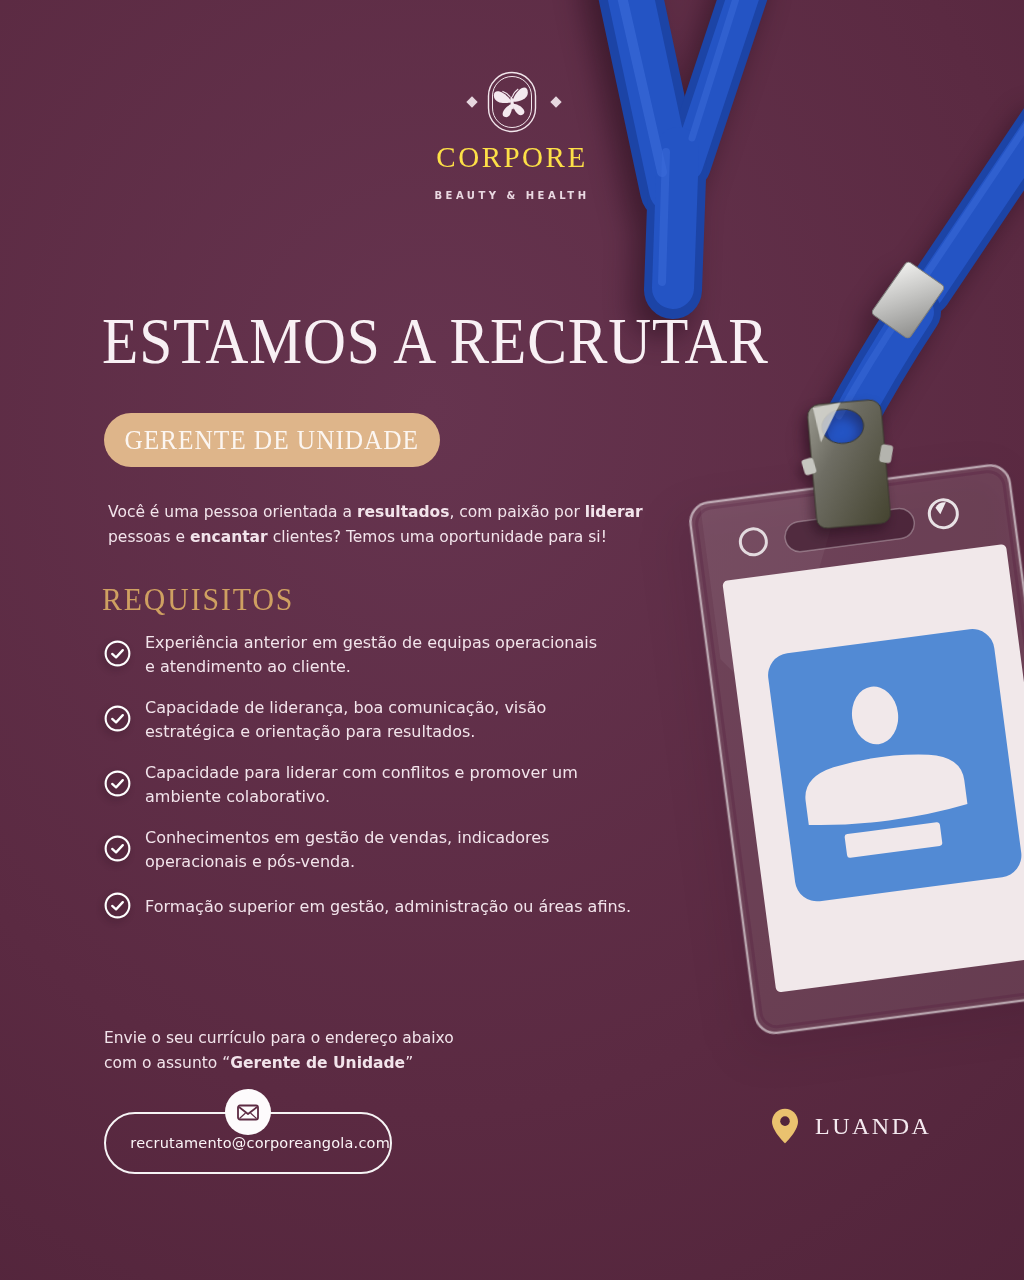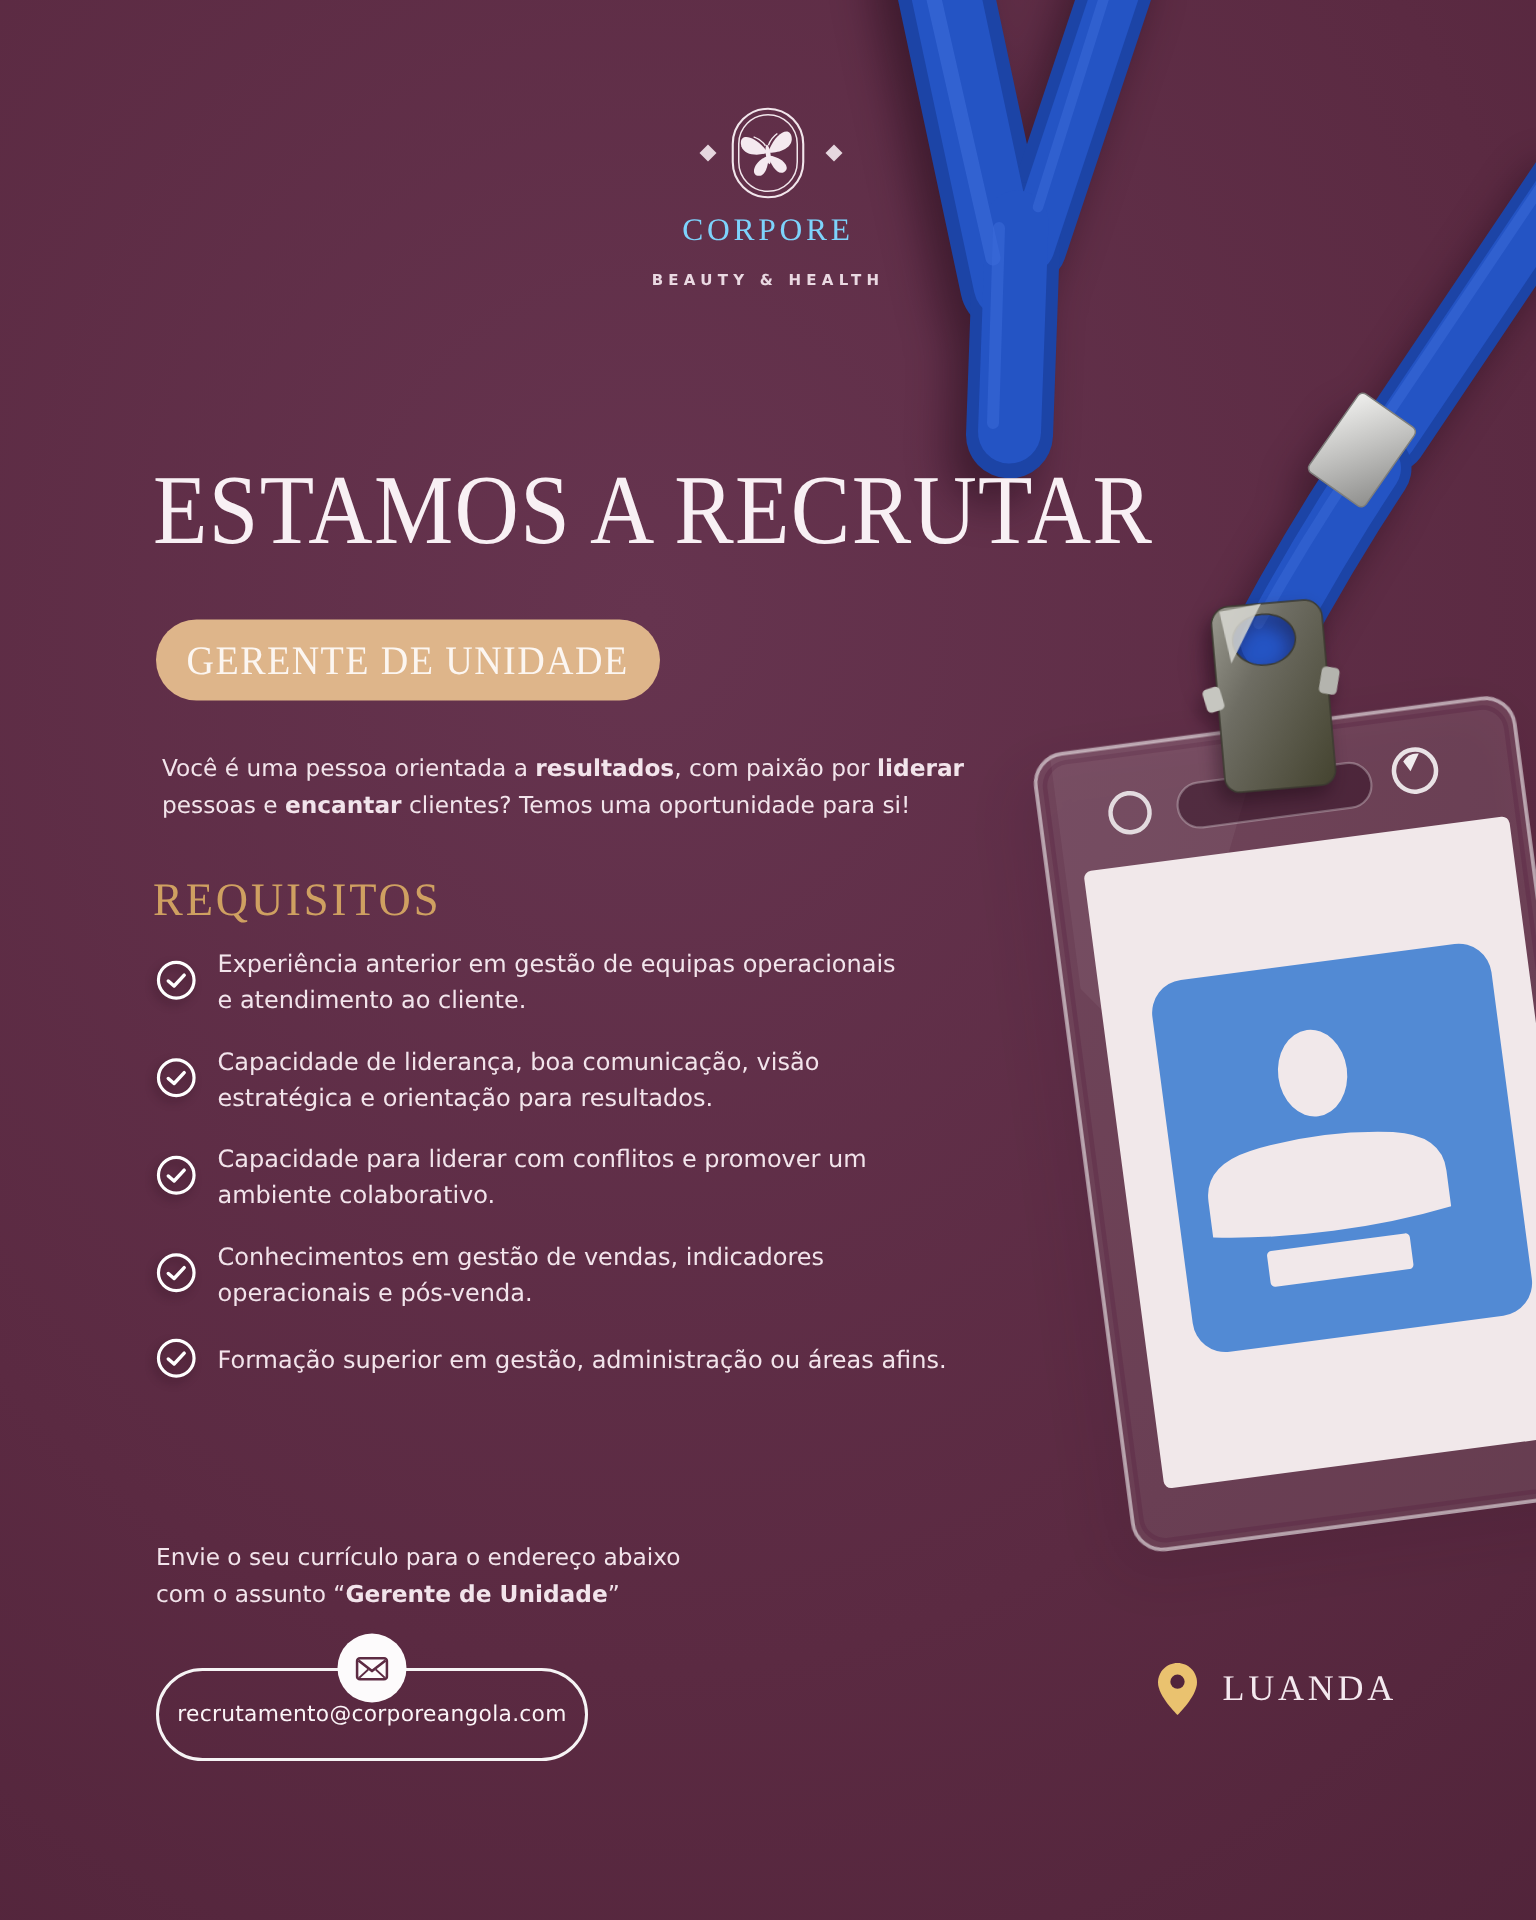--- a/index.html
+++ b/index.html
@@ -10,21 +10,21 @@
     font-family:"DejaVu Sans",sans-serif;color:var(--text_light,#f2e4eb);
   }
   .scene{position:absolute;inset:0;pointer-events:none;}
 
   
   .logo{position:absolute;top:70px;left:402px;width:220px;text-align:center;}
   .logo .diamond{position:absolute;top:28px;width:8px;height:8px;background:#e6d7df;transform:rotate(45deg);}
   .logo .diamond.left{left:66px;}
   .logo .diamond.right{right:62px;}
   .logo-oval{display:block;margin:0 auto;}
-  .brand-name{font-family:"Liberation Serif",serif;font-size:21px;letter-spacing:2.5px;color:#7dd3fc;margin-top:7px;white-space:nowrap;}
+  .brand-name{font-family:"Liberation Serif",serif;font-size:29px;letter-spacing:2.5px;color:#fde047;margin-top:7px;white-space:nowrap;}
   .brand-tagline{font-size:10px;font-weight:bold;letter-spacing:3.5px;color:#ead9e2;margin-top:16px;white-space:nowrap;}
 
   
   .headline{position:absolute;left:102px;top:303px;margin:0;font-family:"Liberation Serif",serif;
     font-weight:400;font-size:66px;letter-spacing:1px;color:#f8f0f4;white-space:nowrap;
     transform:scaleX(0.9);transform-origin:left center;}
   .role-pill{position:absolute;left:104px;top:413px;width:336px;height:54px;border-radius:28px;
     background:var(--gold_pill,#deb58a);display:flex;align-items:center;justify-content:center;}
   .role-pill span{font-family:"Liberation Serif",serif;font-size:27px;letter-spacing:1px;color:#fcf6f1;
     transform:scaleX(0.94);white-space:nowrap;}
@@ -41,21 +41,21 @@
   .req-list{position:absolute;left:104px;top:631px;margin:0;padding:0;list-style:none;width:560px;}
   .req-item{display:flex;gap:14px;align-items:center;margin-bottom:17px;}
   .check{flex:0 0 auto;margin-top:1px;filter:drop-shadow(-2px 3px 3px rgba(20,0,12,.35));}
   .req-text{font-size:16px;line-height:1.5;white-space:pre-line;color:var(--text_light,#f2e4eb);}
 
   
   .apply{position:absolute;left:104px;top:1026px;font-size:15.5px;line-height:1.62;}
   .apply p{margin:0;white-space:pre-line;}
 
   .email-pill{position:absolute;left:104px;top:1112px;width:288px;height:62px;box-sizing:border-box;
-    border:2px solid rgba(255,255,255,.95);border-radius:32px;display:flex;align-items:center;justify-content:center;}
+    border:2px solid rgba(255,255,255,.95);border-radius:32px;display:flex;align-items:center;justify-content:flex-end;}
   .email-text{font-size:14.5px;color:#fbf4f7;letter-spacing:.2px;}
   .email-badge{position:absolute;left:50%;top:-25px;transform:translateX(-50%);width:46px;height:46px;
     border-radius:50%;background:#fdfbfc;display:flex;align-items:center;justify-content:center;}
 
   
   .location{position:absolute;left:772px;top:1108px;display:flex;align-items:center;gap:17px;}
   .location-label{font-family:"Liberation Serif",serif;font-size:24px;letter-spacing:2.5px;color:#f4e9ef;white-space:nowrap;}
 </style>
 </head>
 <body>

